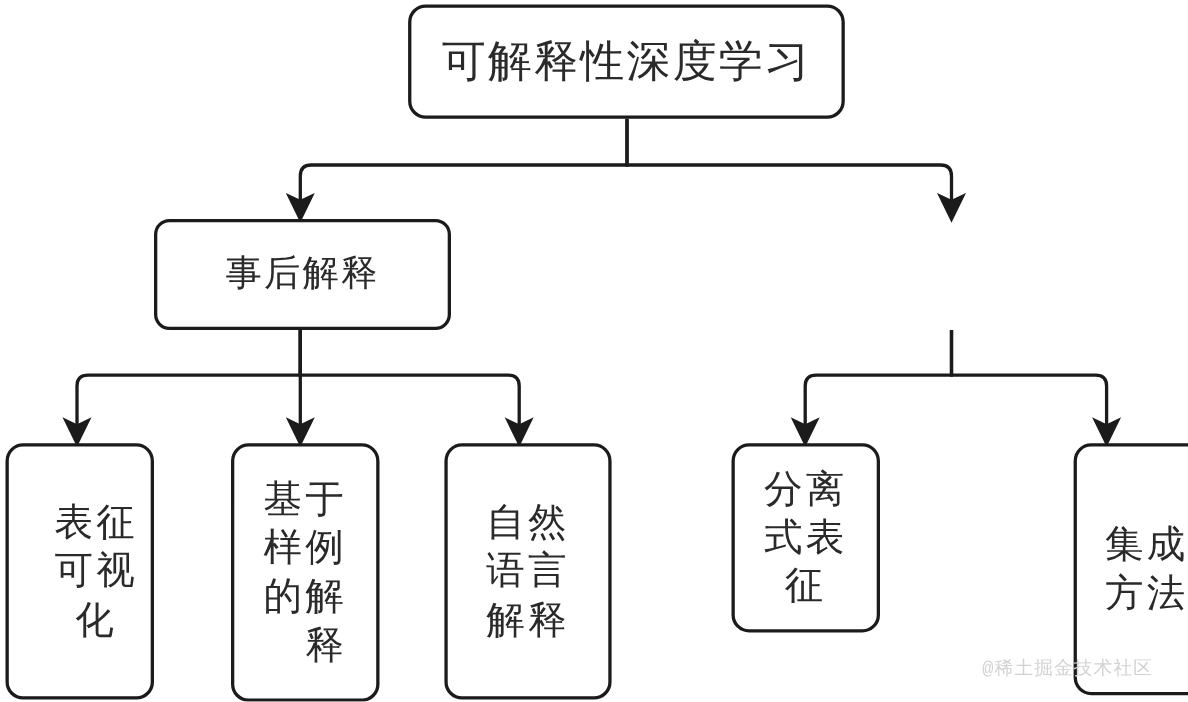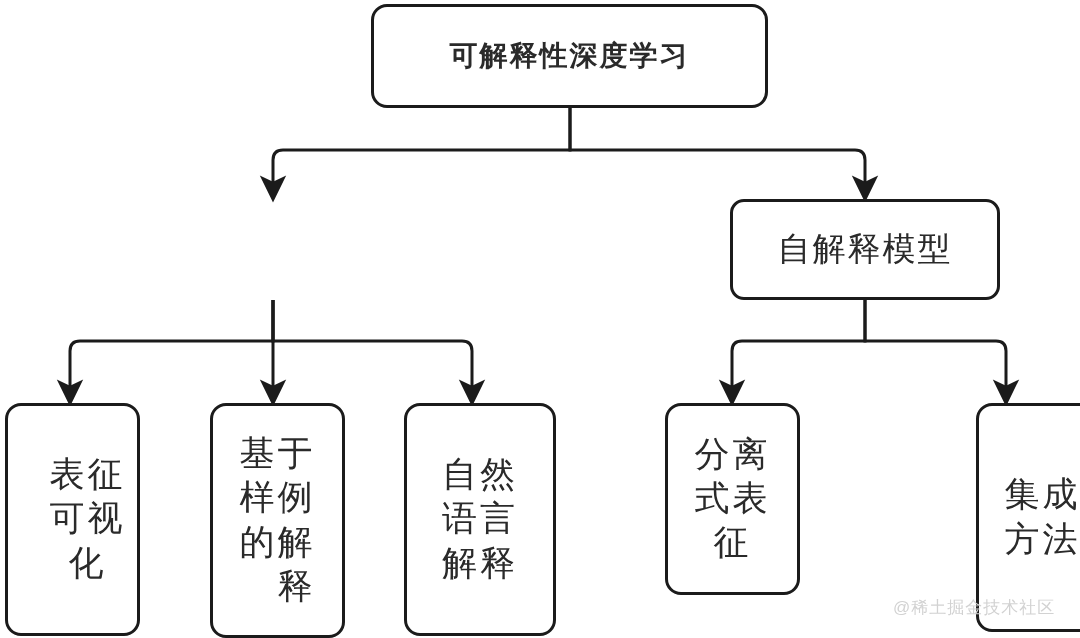--- a/index.html
+++ b/index.html
@@ -46,23 +46,22 @@
   }
   
   #node-root {
     left: 371px;
     top: 4px;
     width: 397px;
     height: 104px;
     border-radius: 16px;
   }
   #node-root .label {
-    font-size: 28px;
+    font-size: 40px;
     letter-spacing: 2px;
-    font-weight: bold;
   }
   
   .node-l2 {
     top: 199px;
     width: 270px;
     height: 101px;
   }
   #node-posthoc { left: 140px; }
   #node-selfexp { left: 730px; }
   .node-l2 .label {
@@ -75,31 +74,31 @@
     border-radius: 16px;
   }
   .node-leaf .label {
     font-size: 35px;
     line-height: 1.26;
     letter-spacing: 3px;
   }
   #node-viz      { left: 5px;   width: 135px; height: 233px; padding-left: 30px; }
   #node-example  { left: 210px; width: 135px; height: 235px; text-align: right; }
   #node-nlexp    { left: 404px; width: 152px; height: 233px; }
-  #node-disent   { left: 665px; width: 135px; height: 192px; }
+  #node-disent   { left: 665px; width: 135px; height: 172px; }
   #node-ensemble { left: 940px; width: 133px; height: 229px; margin-left: 36px; }
 
   #watermark {
     position: absolute;
     left: 893px;
     top: 596px;
     font-size: 17px;
     color: #d2d2d2;
     letter-spacing: 1px;
-    font-family: Liberation Sans, sans-serif;
+    font-family: Liberation Mono, monospace;
     white-space: nowrap;
   }
 </style>
 </head>
 <body>
 
 <div id="canvas">
 
   <svg id="edges" viewBox="0 0 1080 638" width="1080" height="638">
     <defs>
@@ -116,24 +115,24 @@
     <path d="M 273 300 L 273 341 L 462 341 Q 472 341 472 351 L 472 392" fill="none" stroke="#1b1b1b" stroke-width="3" marker-end="url(#arrow)"></path>
 
     <path d="M 865 300 L 865 341 L 742 341 Q 732 341 732 351 L 732 392" fill="none" stroke="#1b1b1b" stroke-width="3" marker-end="url(#arrow)"></path>
     <path d="M 865 300 L 865 341 L 996 341 Q 1006 341 1006 351 L 1006 392" fill="none" stroke="#1b1b1b" stroke-width="3" marker-end="url(#arrow)"></path>
   </svg>
 
   <div class="node" id="node-root">
     <span class="label">可解释性深度学习</span>
   </div>
 
+  <div class="node node-l2" id="node-posthoc">
+    <span class="label">事后解释</span>
+  </div>
 
-  <div class="node node-l2" id="node-selfexp">
-    <span class="label">自解释模型</span>
-  </div>
 
   <div class="node node-leaf" id="node-viz">
     <span class="label">表征
 可视
 化</span>
   </div>
 
   <div class="node node-leaf" id="node-example">
     <span class="label">基于
 样例

